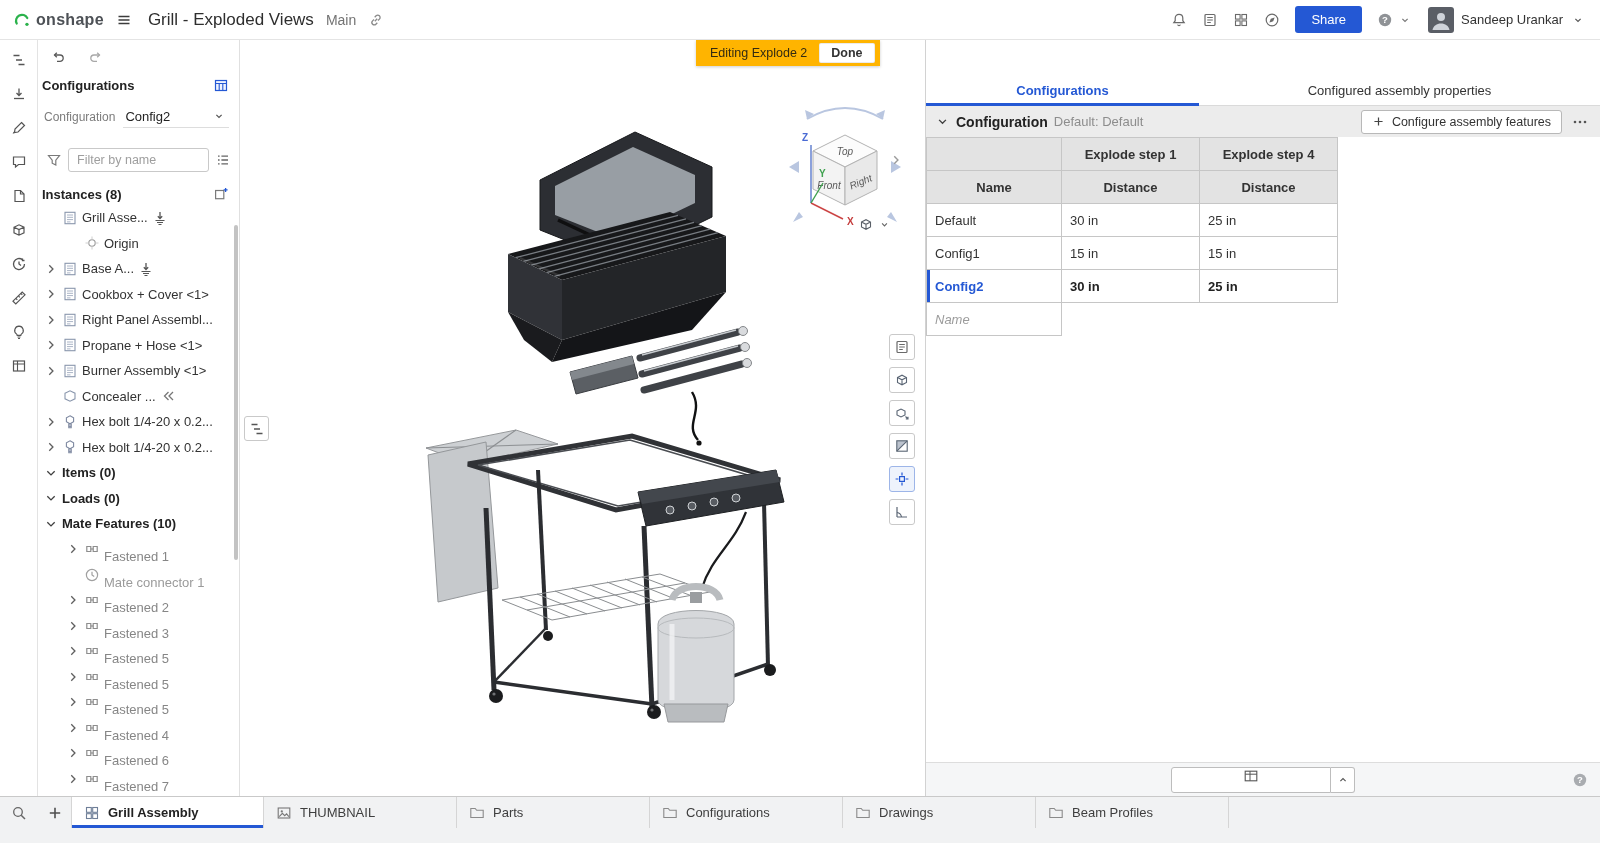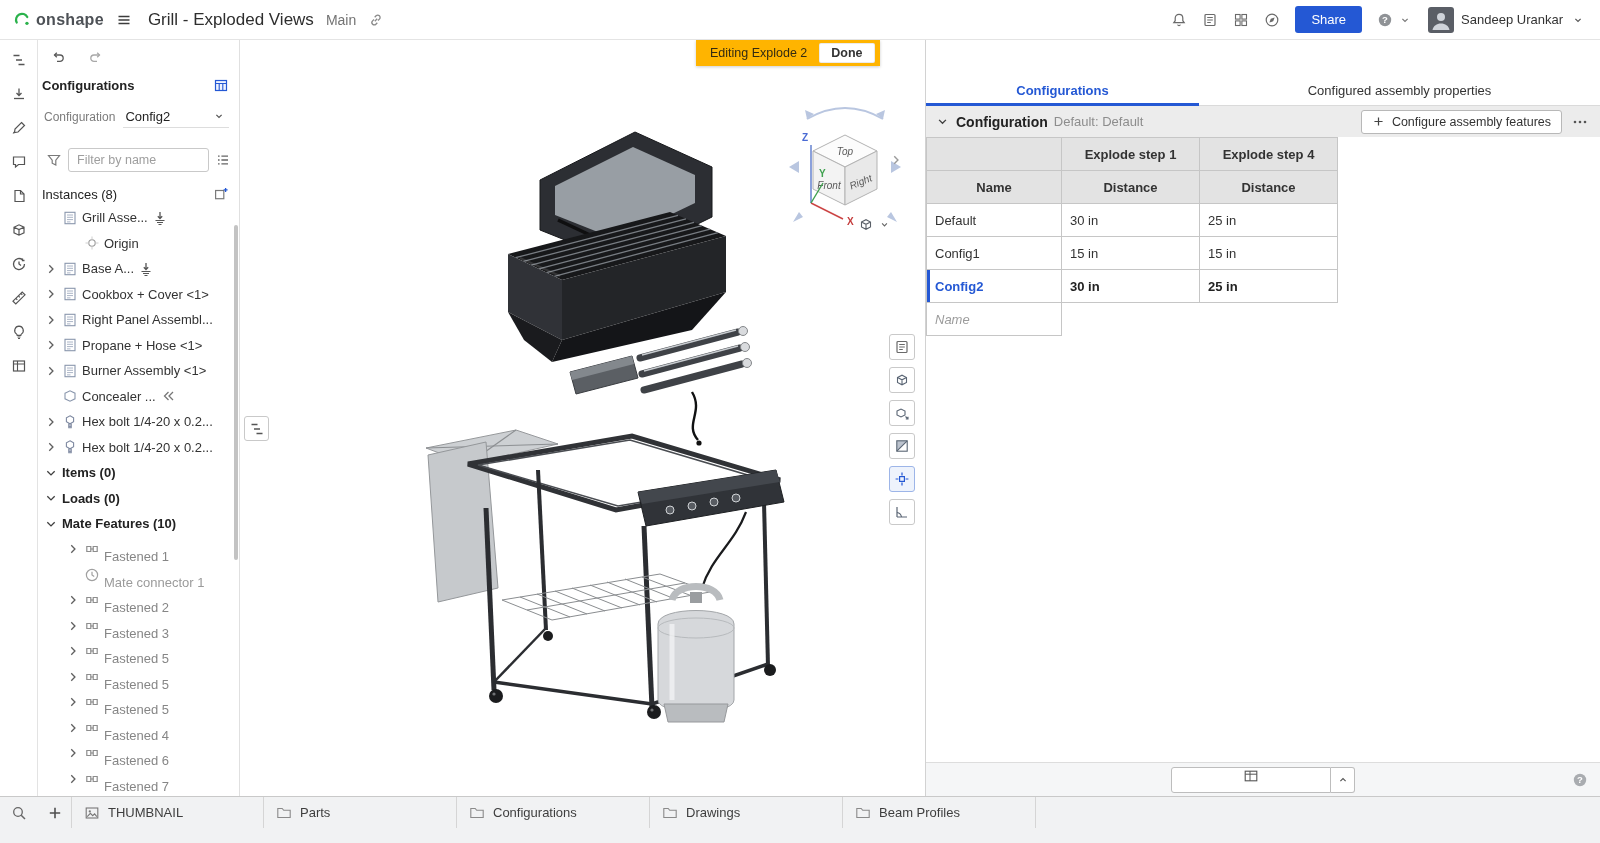--- a/index.html
+++ b/index.html
@@ -5,21 +5,21 @@
   * { margin:0; padding:0; box-sizing:border-box; }
   html,body { width:1600px; height:843px; overflow:hidden; background:#fff;
     font-family:"Liberation Sans", sans-serif; }
   .app { position:relative; width:1600px; height:843px; background:#fff; overflow:hidden; }
   .ic { display:inline-flex; width:16px; height:16px; align-items:center; justify-content:center; flex:none; }
   .ic svg { display:block; }
 
   
   .topbar { position:absolute; top:0; left:0; right:0; height:40px; background:#fff;
     border-bottom:1px solid #e4e4e4; display:flex; align-items:center; gap:12px; padding:0 14px; z-index:10; }
-  .logo { display:flex; align-items:center; gap:6px; }
+  .logo { display:flex; align-items:flex-end; gap:6px; }
   .logo-text { font-size:16px; font-weight:bold; color:#4d5156; letter-spacing:.3px; }
   .doc-title { font-size:17px; font-weight:normal; color:#2e2e2e; margin-left:4px; white-space:nowrap; }
   .ws { font-size:14px; color:#737373; }
   .tb-right { margin-left:auto; display:flex; align-items:center; gap:15px; }
   .share-btn { background:#2458d4; color:#fff; font-size:13px; height:27px; padding:0 16px;
     border-radius:3px; display:flex; align-items:center; border:none; }
   .help-group, .user { display:flex; align-items:center; gap:4px; }
   .user { gap:7px; font-size:13px; color:#333; }
 
   
@@ -35,21 +35,21 @@
   .lp-head { display:flex; align-items:center; justify-content:space-between; padding:8px 10px 4px 4px;
     font-size:13px; font-weight:bold; color:#222; }
   .lp-config { display:flex; align-items:center; gap:8px; padding:9px 10px 6px 6px; font-size:12px; color:#7c7c7c; }
   .cfg-select { flex:1; display:flex; align-items:center; justify-content:space-between;
     font-size:13px; color:#222; border-bottom:1px solid #ddd; padding:2px 2px 3px 2px; }
   .lp-filter { display:flex; align-items:center; gap:6px; padding:14px 8px 8px 8px; }
   .lp-filter input { flex:1; min-width:0; height:24px; border:1px solid #c9c9c9; border-radius:3px;
     padding:0 8px; font-size:12.5px; color:#333; font-family:"Liberation Sans",sans-serif; }
   .lp-filter input::placeholder { color:#9e9e9e; }
   .lp-inst-head { display:flex; align-items:center; justify-content:space-between;
-    padding:6px 10px 3px 4px; font-size:13px; font-weight:normal; color:#222; }
+    padding:6px 10px 3px 4px; font-size:13px; font-weight:bold; color:#222; }
   .tree { font-size:13px; color:#333; }
   .trow { display:flex; align-items:center; height:25.5px; padding-left:6px; gap:4px; white-space:nowrap; }
   .trow .chev { width:14px; }
   .tlabel { overflow:hidden; text-overflow:ellipsis; }
   .trow.sect { font-weight:bold; color:#222; }
   .trow.mf .tlabel { color:#868686;margin-top:15px; }
   .trow.muted .tlabel { color:#9a9a9a; }
   .sp { display:inline-block; flex:none; }
   .lp-scroll { position:absolute; right:1px; top:185px; width:4px; height:335px; background:#c3c3c3; border-radius:2px; }
 
@@ -963,20 +963,33 @@
       </span>
     </div>
     <div class="db-plus">
       <span class="ic">
         <svg width="16" height="16" viewBox="0 0 16 16">
             <path d="M8 2.8v10.4M2.8 8h10.4" stroke="#4f4f4f" stroke-width="1.6"></path>
           </svg>
       </span>
     </div>
     <div id="doc-tabs" class="db-tabs">
+        <div class="dtab active">
+          <span class="ic ">
+            <svg width="16" height="16" viewBox="0 0 16 16">
+              <g stroke="#6f7f98" fill="none" stroke-width="1.1">
+                <rect x="2.5" y="2.5" width="4.8" height="4.8"></rect>
+                <rect x="8.7" y="2.5" width="4.8" height="4.8"></rect>
+                <rect x="2.5" y="8.7" width="4.8" height="4.8"></rect>
+                <rect x="8.7" y="8.7" width="4.8" height="4.8"></rect>
+              </g>
+            </svg>
+          </span>
+          <span class="dlabel">Grill Assembly</span>
+        </div>
         <div class="dtab">
           <span class="ic ">
             <svg width="16" height="16" viewBox="0 0 16 16">
               <rect x="2.2" y="3" width="11.6" height="10" stroke="#777" fill="none" stroke-width="1.1"></rect>
               <circle cx="5.8" cy="6.4" r="1.1" fill="#777"></circle>
               <path d="M3.2 11.6l3.2-3.2 2.3 2.3 1.9-1.9 2.2 2.8" stroke="#777" fill="none" stroke-width="1.1"></path>
             </svg>
           </span>
           <span class="dlabel">THUMBNAIL</span>
         </div>

